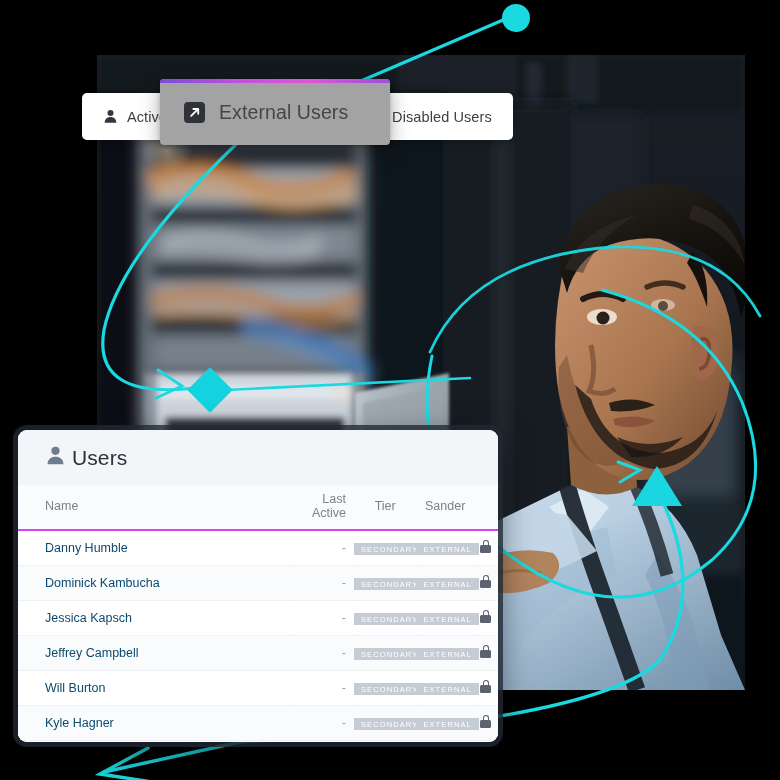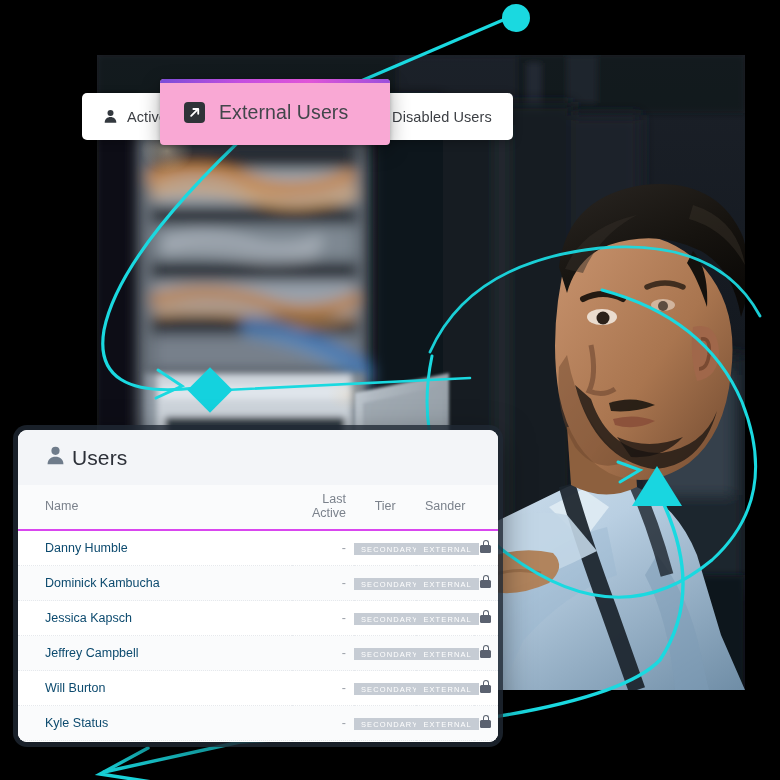--- a/index.html
+++ b/index.html
@@ -74,21 +74,21 @@
   
   .tab-active-users { padding-right: 10px; }
 
   
   .tab-raised {
     position: absolute;
     left: 160px;
     top: 79px;
     width: 230px;
     height: 66px;
-    background: #f9a8d4;
+    background: #a3a3a3;
     border-radius: 4px;
     box-shadow: 0 6px 20px rgba(0,0,0,0.33), 0 1px 4px rgba(0,0,0,0.2);
     display: flex;
     align-items: center;
     padding-left: 24px;
     box-sizing: border-box;
     overflow: hidden;
     cursor: pointer;
   }
   .tab-raised::before {
@@ -527,21 +527,21 @@
             <td class="c-lock"><span class="lock"><span class="shackle"></span><span class="body"></span></span></td>
           </tr>
           <tr>
             <td class="c-name">Will Burton</td>
             <td class="c-last">-</td>
             <td class="c-tier"><span class="pill">SECONDARY</span></td>
             <td class="c-status"><span class="pill">EXTERNAL</span></td>
             <td class="c-lock"><span class="lock"><span class="shackle"></span><span class="body"></span></span></td>
           </tr>
           <tr>
-            <td class="c-name">Kyle Status</td>
+            <td class="c-name">Kyle Hagner</td>
             <td class="c-last">-</td>
             <td class="c-tier"><span class="pill">SECONDARY</span></td>
             <td class="c-status"><span class="pill">EXTERNAL</span></td>
             <td class="c-lock"><span class="lock"><span class="shackle"></span><span class="body"></span></span></td>
           </tr>
           <tr>
             <td class="c-name">Taylor Sander</td>
             <td class="c-last">-</td>
             <td class="c-tier"></td>
             <td class="c-status"></td>

